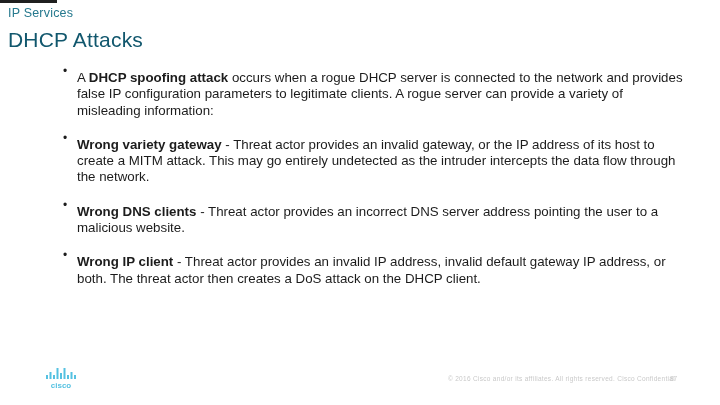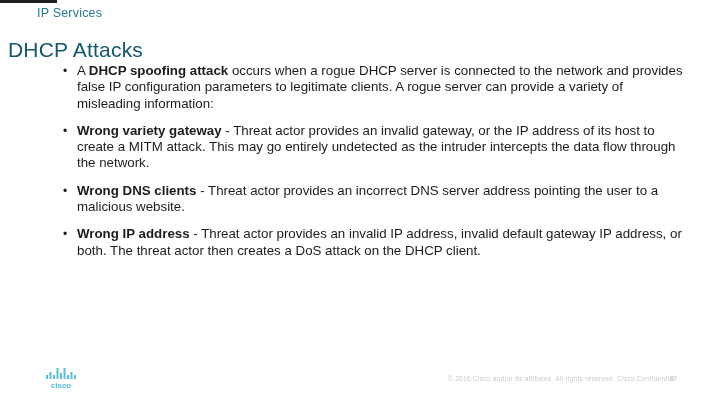--- a/index.html
+++ b/index.html
@@ -19,48 +19,47 @@
   }
   .top-artifact{
     position:absolute;left:0;top:0;width:57px;height:3px;
     background:#1f1f1f;
   }
   .header{position:absolute;left:8px;top:6px;}
   .eyebrow{
     font-size:12.5px;
     color:var(--eyebrow);
     letter-spacing:0.2px;
-    margin-left:29px;
   }
   .slide-title{
     font-size:21px;
     font-weight:400;
     color:var(--title);
-    margin-top:18px;
+    margin-top:8px;
     letter-spacing:0.2px;
   }
   .bullet-list{
     position:absolute;
     left:63px;top:63px;
     width:626px;
     list-style:none;
   }
   .bullet-item{
     display:flex;
     margin-bottom:11px;
     color:var(--body_text);
     font-size:13.3px;
     line-height:16.3px;
   }
   .bullet-marker{
     flex:0 0 14px;
     font-size:12px;
     line-height:16.3px;
   }
-  .bullet-text{flex:1;max-width:612px;}
+  .bullet-text{flex:1;max-width:612px;margin-top:7px;}
   .bullet-text b{font-weight:700;}
   .logo{
     position:absolute;
     left:45px;top:366px;
     width:32px;height:26px;
     color:var(--logo);
   }
   .footer-copyright{
     position:absolute;
     left:448px;top:375px;
@@ -94,21 +93,21 @@
   <li class="bullet-item">
     <span class="bullet-marker">•</span>
     <span class="bullet-text"><span></span><b>Wrong variety gateway</b><span> - Threat actor provides an invalid gateway, or the IP address of its host to create a MITM attack. This may go entirely undetected as the intruder intercepts the data flow through the network.</span></span>
   </li>
   <li class="bullet-item">
     <span class="bullet-marker">•</span>
     <span class="bullet-text"><span></span><b>Wrong DNS clients</b><span> - Threat actor provides an incorrect DNS server address pointing the user to a malicious website.</span></span>
   </li>
   <li class="bullet-item">
     <span class="bullet-marker">•</span>
-    <span class="bullet-text"><span></span><b>Wrong IP address</b><span> - Threat actor provides an invalid IP address, invalid default gateway IP address, or both. The threat actor then creates a DoS attack on the DHCP client.</span></span>
+    <span class="bullet-text"><span></span><b>Wrong IP client</b><span> - Threat actor provides an invalid IP address, invalid default gateway IP address, or both. The threat actor then creates a DoS attack on the DHCP client.</span></span>
   </li>
 </ul>
 
 <svg class="logo" viewBox="0 0 32 24" aria-hidden="true">
   <g fill="currentColor">
     <rect x="1" y="8" width="2" height="4"></rect>
     <rect x="4.5" y="5" width="2" height="7"></rect>
     <rect x="8" y="8" width="2" height="4"></rect>
     <rect x="11.5" y="1" width="2" height="11"></rect>
     <rect x="15" y="6" width="2" height="6"></rect>

